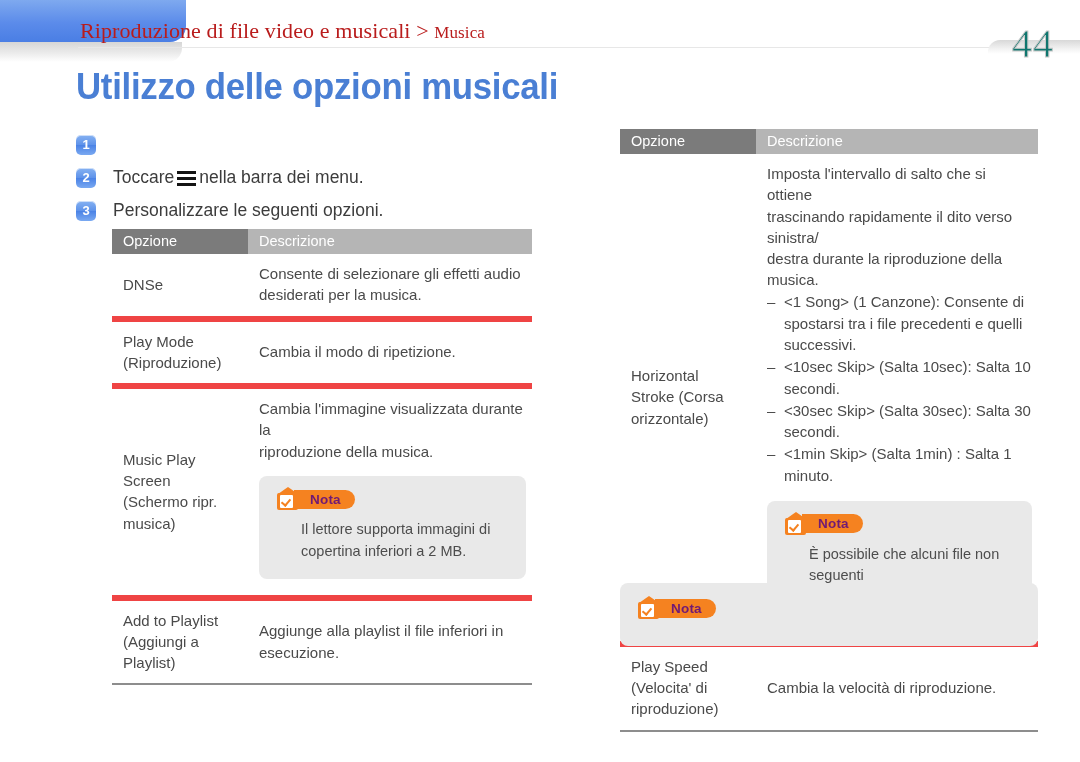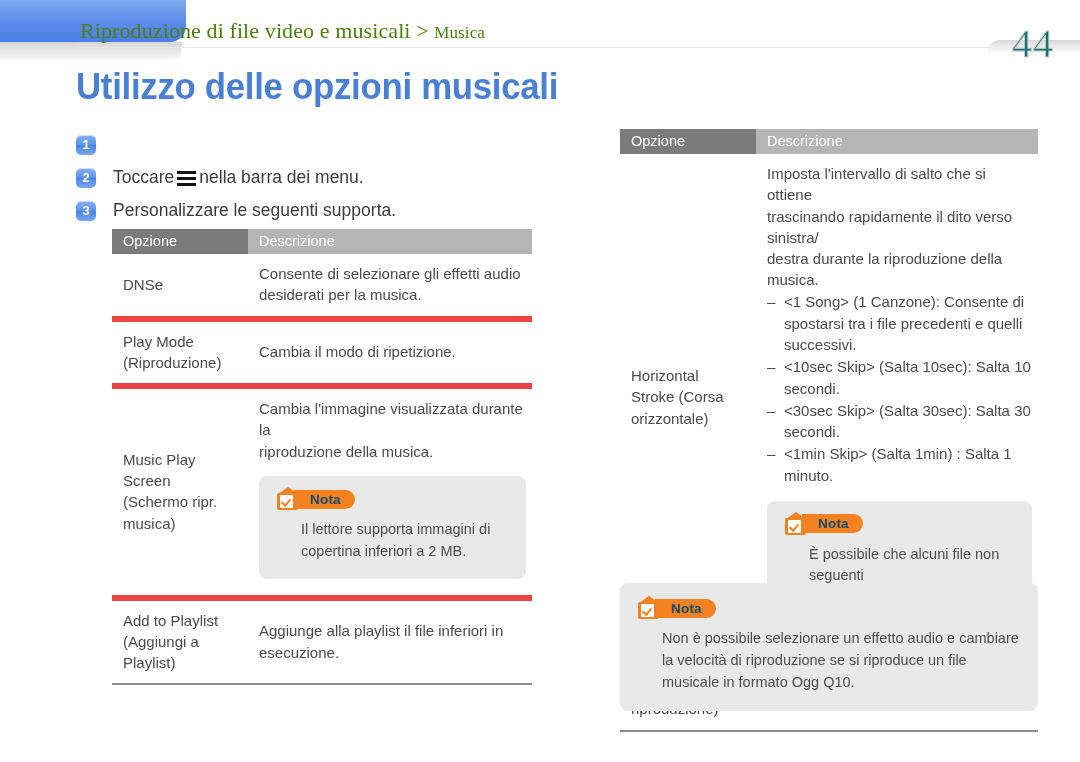--- a/index.html
+++ b/index.html
@@ -52,21 +52,21 @@
     border-radius: 12px 0 0 0;
     background: linear-gradient(180deg, #d8d8d8 0%, #f1f1f1 60%, #ffffff 100%);
   }
 
   .breadcrumb {
     position: absolute;
     left: 80px;
     top: 18px;
     font-family: "Liberation Serif", serif;
     font-size: 22px;
-    color: #4d7c0f;
+    color: #b91c1c;
     letter-spacing: 0.1px;
     white-space: nowrap;
   }
   .breadcrumb .crumb-tail {
     font-size: 17px;
   }
 
   .page-number {
     position: absolute;
     right: 26px;
@@ -273,21 +273,21 @@
     border-right: 2px solid #f58220;
     border-bottom: 2px solid #f58220;
     transform: rotate(40deg);
   }
   .note-pill {
     margin-left: -6px;
     height: 19px;
     padding: 0 14px 0 16px;
     background: #f58220;
     border-radius: 0 10px 10px 0;
-    color: #0c4a6e;
+    color: #701a75;
     font-size: 13.5px;
     font-weight: bold;
     display: flex;
     align-items: center;
     letter-spacing: 0.2px;
   }
   .note-body {
     font-size: 14.5px;
     color: #4d4d4d;
     line-height: 1.5;
@@ -321,21 +321,21 @@
   <div class="step">
     <div class="step-badge">2</div>
     <div class="step-text">
       <span>Toccare</span><span class="hamburger-icon"><i></i><i></i><i></i></span><span>nella barra dei menu.</span>
     </div>
   </div>
 
   <div class="step">
     <div class="step-badge">3</div>
     <div class="step-text">
-      <span>Personalizzare le seguenti supporta.</span>
+      <span>Personalizzare le seguenti opzioni.</span>
     </div>
   </div>
 
 </div>
 
 <div class="col-left">
   <table class="opt-table">
     <thead>
       <tr>
         <th class="th-opt">Opzione</th>
@@ -463,18 +463,13 @@
 
 <div class="note-box standalone">
   <div class="note-head">
     <div class="note-cube">
       <div class="cube-top"></div>
       <div class="cube-body"></div>
       <div class="cube-check"></div>
     </div>
     <div class="note-pill">Nota</div>
   </div>
-  <div class="note-body">
-    <span>Non è possibile selezionare un effetto audio e cambiare</span>
-    <span>la velocità di riproduzione se si riproduce un file</span>
-    <span>musicale in formato Ogg Q10.</span>
-  </div>
 </div>
 
 </body></html>

